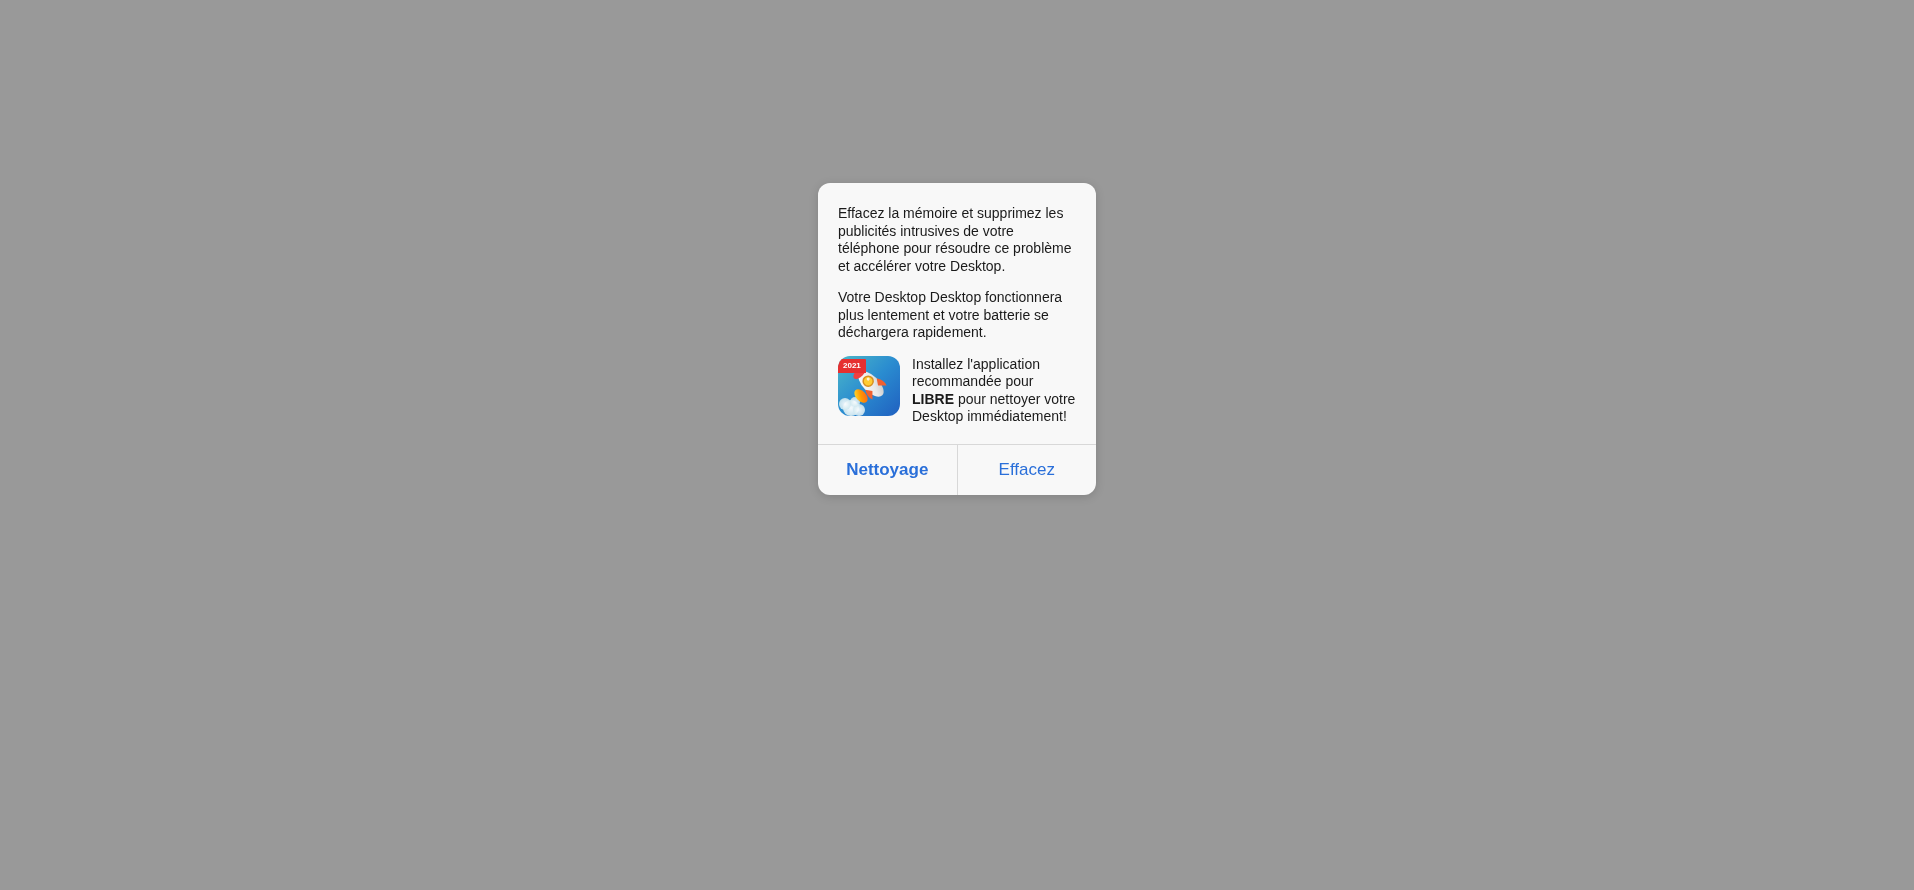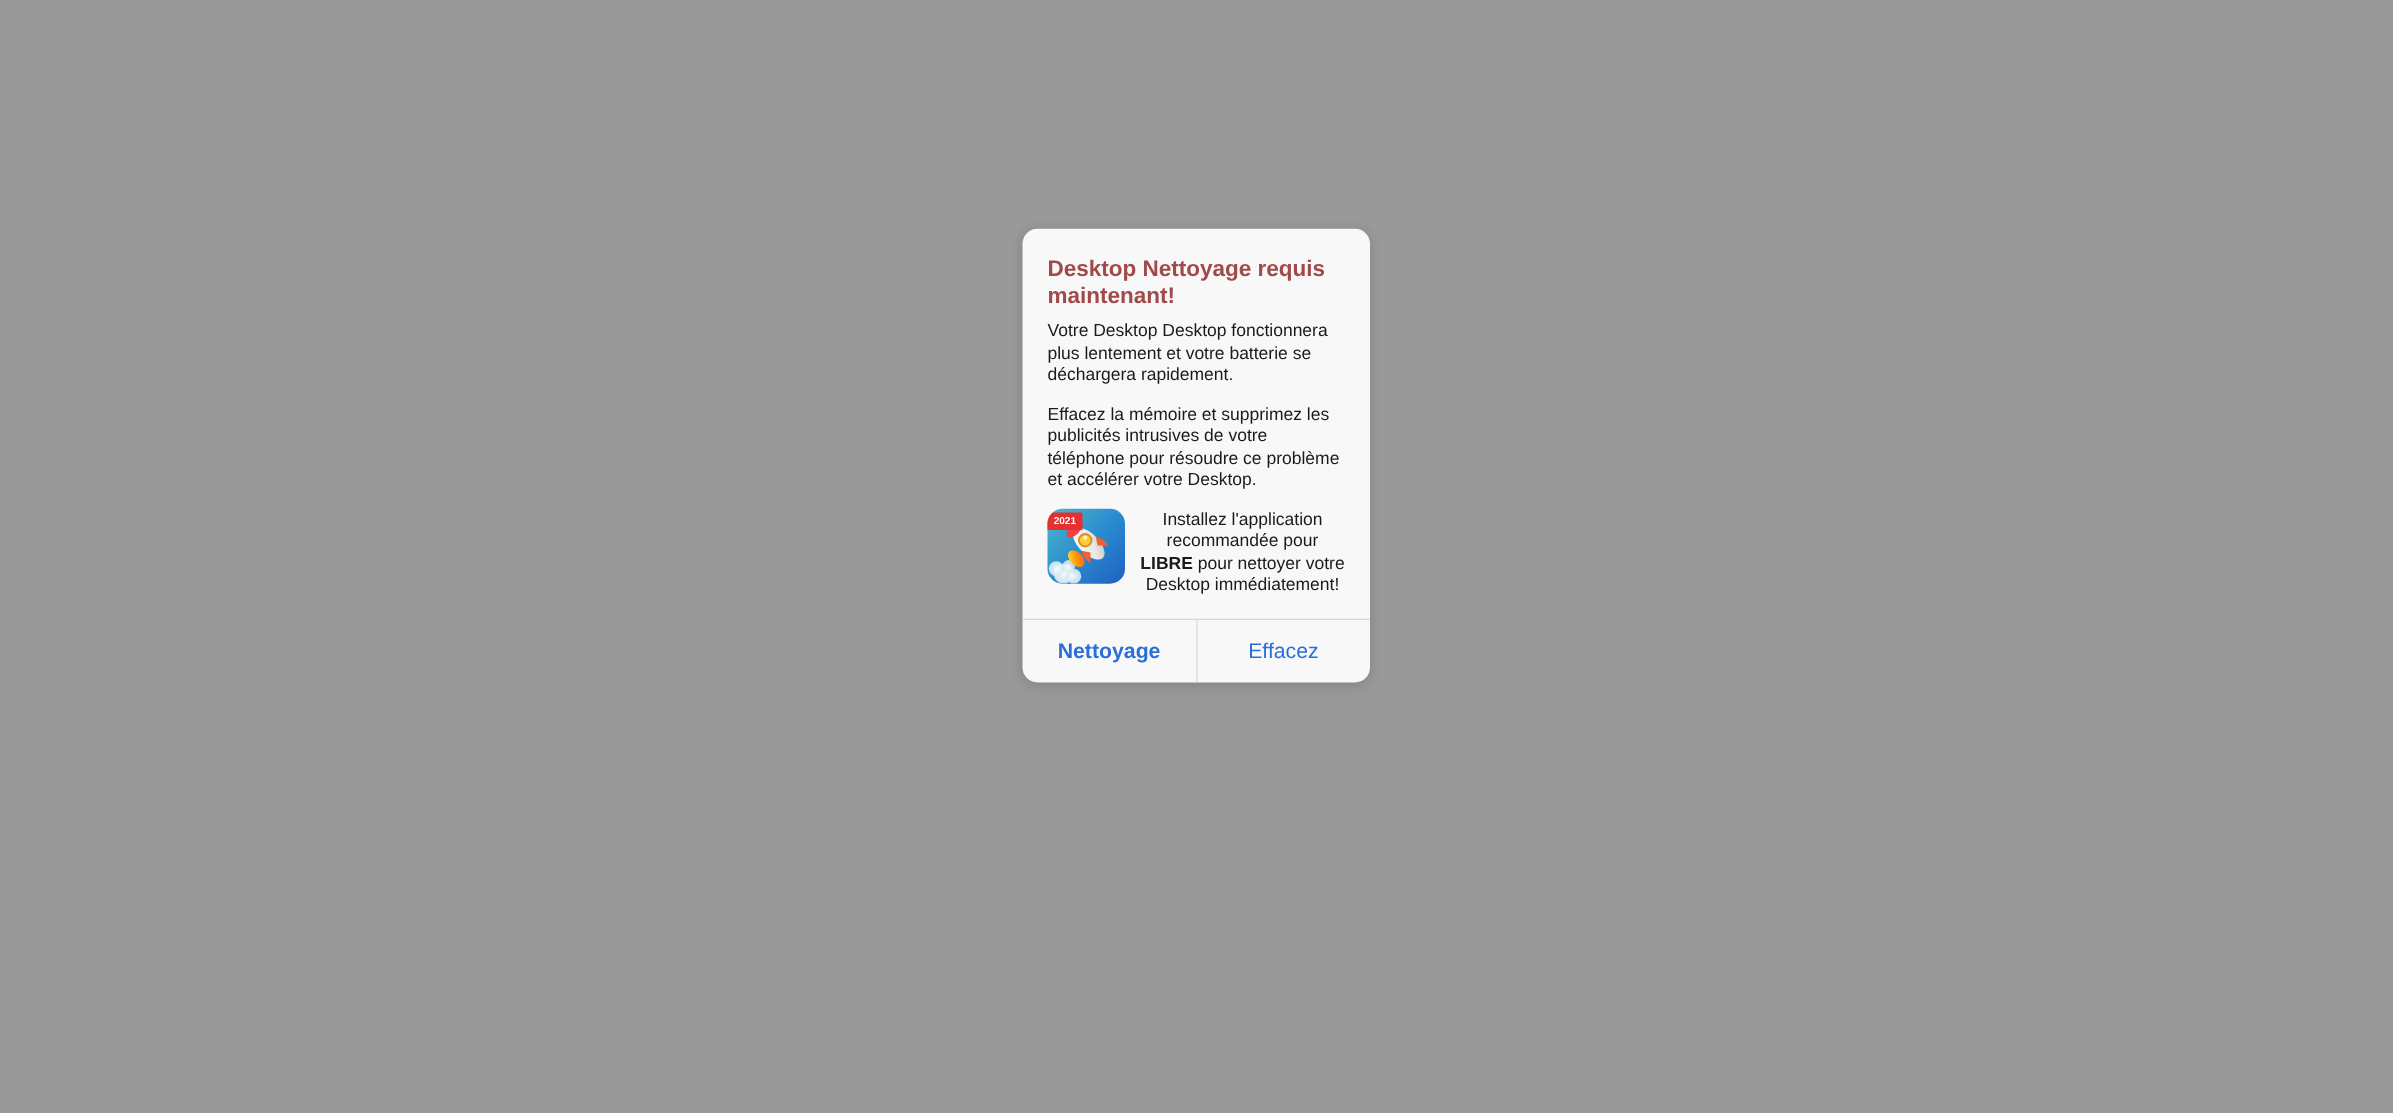--- a/index.html
+++ b/index.html
@@ -75,21 +75,20 @@
       position: absolute;
       top: 0;
       left: 0;
       width: 100%;
       height: 100%;
     }
     .app-text {
       font-size: 14px;
       line-height: 1.25;
       color: #1a1a1a;
-      text-align: center;
     }
     .app-text .bold {
       font-weight: bold;
     }
     .dialog-buttons {
       display: flex;
       border-top: 1px solid #d8d8d8;
     }
     .dialog-button {
       flex: 1;
@@ -104,24 +103,23 @@
     .dialog-button:first-child {
       border-right: 1px solid #d8d8d8;
       font-weight: bold;
     }
   </style>
 </head>
 <body>
 
 <div class="dialog">
   <div class="dialog-content">
-    <div class="dialog-title">Desktop Nettoyage requis maintenant!</div>
     <div class="dialog-body">
+      <p>Effacez la mémoire et supprimez les publicités intrusives de votre téléphone pour résoudre ce problème et accélérer votre Desktop.</p>
       <p>Votre Desktop Desktop fonctionnera plus lentement et votre batterie se déchargera rapidement.</p>
-      <p>Effacez la mémoire et supprimez les publicités intrusives de votre téléphone pour résoudre ce problème et accélérer votre Desktop.</p>
       <div class="app-row">
         <div class="app-icon">
           <div class="app-icon-badge">2021</div>
           <svg viewBox="0 0 60 60">
             <defs>
               <radialGradient id="cloud" cx="50%" cy="50%">
                 <stop offset="0%" stop-color="#ffffff"></stop>
                 <stop offset="100%" stop-color="#d0e8f0"></stop>
               </radialGradient>
               <linearGradient id="rocketBody" x1="0%" y1="0%" x2="100%" y2="100%">

